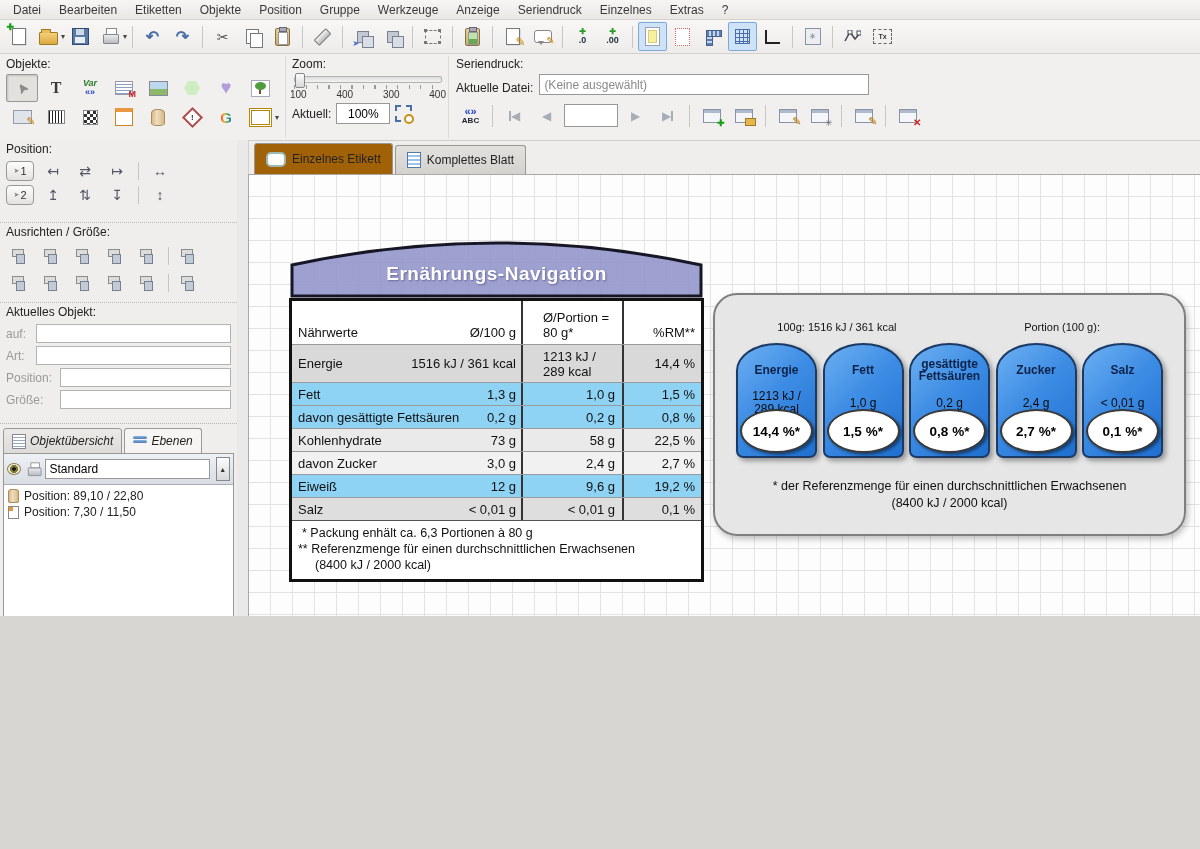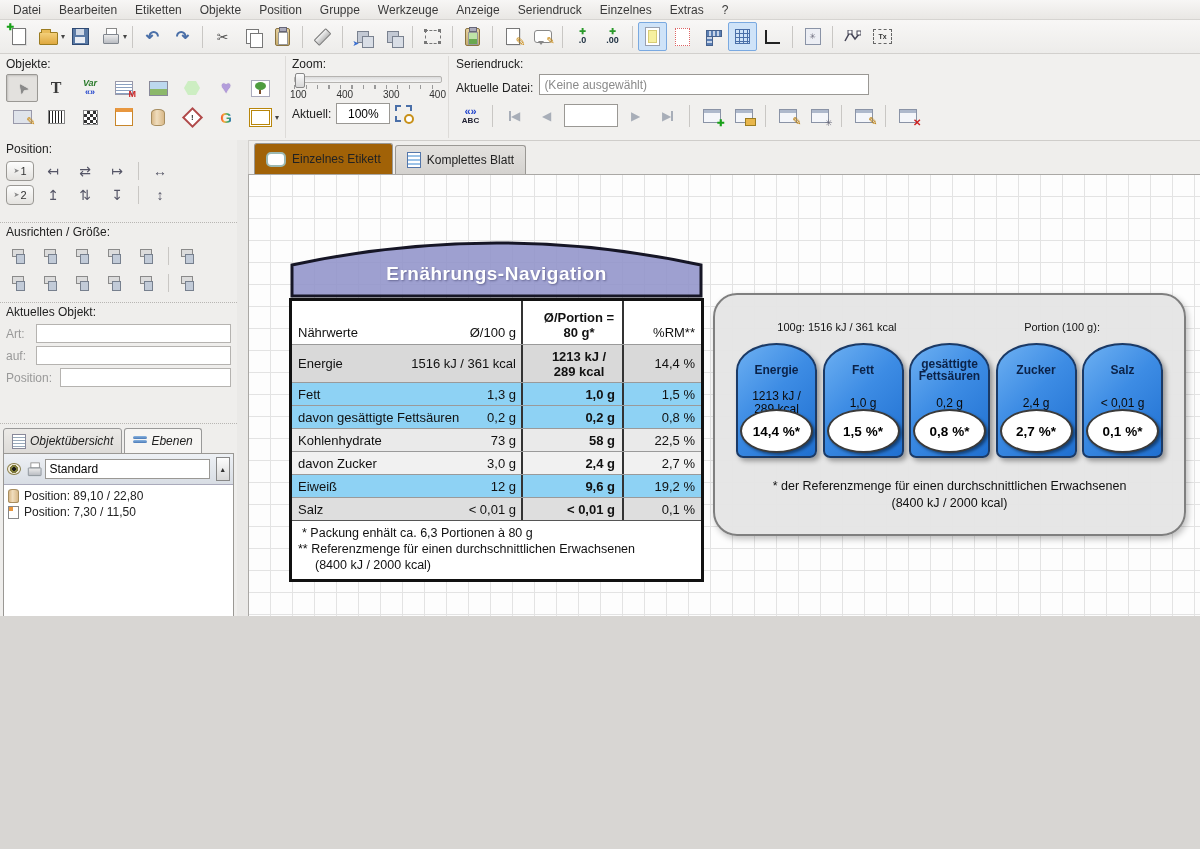--- a/index.html
+++ b/index.html
@@ -193,21 +193,21 @@
   .t-sheet{width:12px;height:14px;border:1px solid #5577aa;background:repeating-linear-gradient(#fff 0 2px,#9cc3e8 2px 4px);}
   #canvas{position:absolute;left:0;right:0;top:34px;bottom:0;background-color:#fdfdfd;border-top:1px solid #aaa8a5;border-left:1px solid #aaa8a5;background-image:repeating-linear-gradient(to right,transparent 0 21px,#e3e3e3 21px 22px),repeating-linear-gradient(to bottom,transparent 0 21px,#e3e3e3 21px 22px);}
 
   
   #banner{position:absolute;left:40px;top:62px;width:415px;height:62px;}
   #banner-title{position:absolute;left:40px;top:88px;width:415px;text-align:center;color:#fff;font-weight:bold;font-size:19px;letter-spacing:.5px;text-shadow:1px 1px 2px rgba(40,40,80,.45);}
   #ntable{position:absolute;left:40px;top:123px;width:415px;background:#fff;border:3px solid #111;box-sizing:border-box;font-size:13px;color:#111;}
   .trow{display:flex;align-items:stretch;border-top:1px solid #9a9a9a;}
   .trow.first{border-top:none;}
   .c1{width:229px;display:flex;align-items:center;justify-content:space-between;padding:0 5px 0 6px;box-sizing:border-box;}
-  .c2{width:101px;border-left:2px solid #333;display:flex;align-items:center;justify-content:flex-end;text-align:center;padding-right:7px;box-sizing:border-box;font-weight:bold;}
+  .c2{width:101px;border-left:2px solid #333;display:flex;align-items:center;justify-content:flex-end;text-align:left;padding-right:7px;box-sizing:border-box;}
   .c3{width:79px;border-left:2px solid #333;display:flex;align-items:center;justify-content:flex-end;text-align:right;padding-right:6px;box-sizing:border-box;}
   .trow.head{height:43px;border-top:none;}
   .trow.head .c1,.trow.head .c2,.trow.head .c3{align-items:flex-end;padding-bottom:4px;}
   .trow.head .c2{line-height:15px;}
   .trow.h38{height:37px;} .trow.h22{height:22px;}
   .r-gray{background:#d9d9d9;} .r-blue{background:#8ed2f4;} .r-light{background:#eaeaea;} .r-lighter{background:#f1f1f1;} .r-gray2{background:#dedede;}
   .c2 .wrapcell{width:72px;}
   #tfoot{border-top:1px solid #555;padding:4px 6px 6px 6px;font-size:12.5px;line-height:16px;}
   .fn1{padding-left:4px;} .fn2{padding-left:0px;} .fn3{padding-left:17px;}
 
@@ -521,29 +521,33 @@
         <div class="ssep"></div>
         <div class="abtn">
             <span class="a-ico"></span>
           </div>
       </div>
     </div>
 
     <div class="side-sec" id="sec-akt">
       <div class="sec-label">Aktuelles Objekt:</div>
       <div class="akt-row">
+          <span class="akt-lab" id="lab-auf">auf:</span>
+          <input class="txt-input" value="" style="">
+        </div>
+      <div class="akt-row">
           <span class="akt-lab" id="lab-art">Art:</span>
           <input class="txt-input" value="" style="">
         </div>
       <div class="akt-row">
-          <span class="akt-lab" id="lab-auf">auf:</span>
+          <span class="akt-lab" id="lab-pos">Position:</span>
           <input class="txt-input" value="" style="">
         </div>
       <div class="akt-row">
-          <span class="akt-lab" id="lab-pos">Position:</span>
+          <span class="akt-lab" id="lab-gro">Größe:</span>
           <input class="txt-input" value="" style="">
         </div>
     </div>
 
     <div class="side-sec" id="sec-tabs">
       <div class="stab">
           <span class="t-list"></span>
           <span>Objektübersicht</span>
         </div>
       <div class="stab active">

